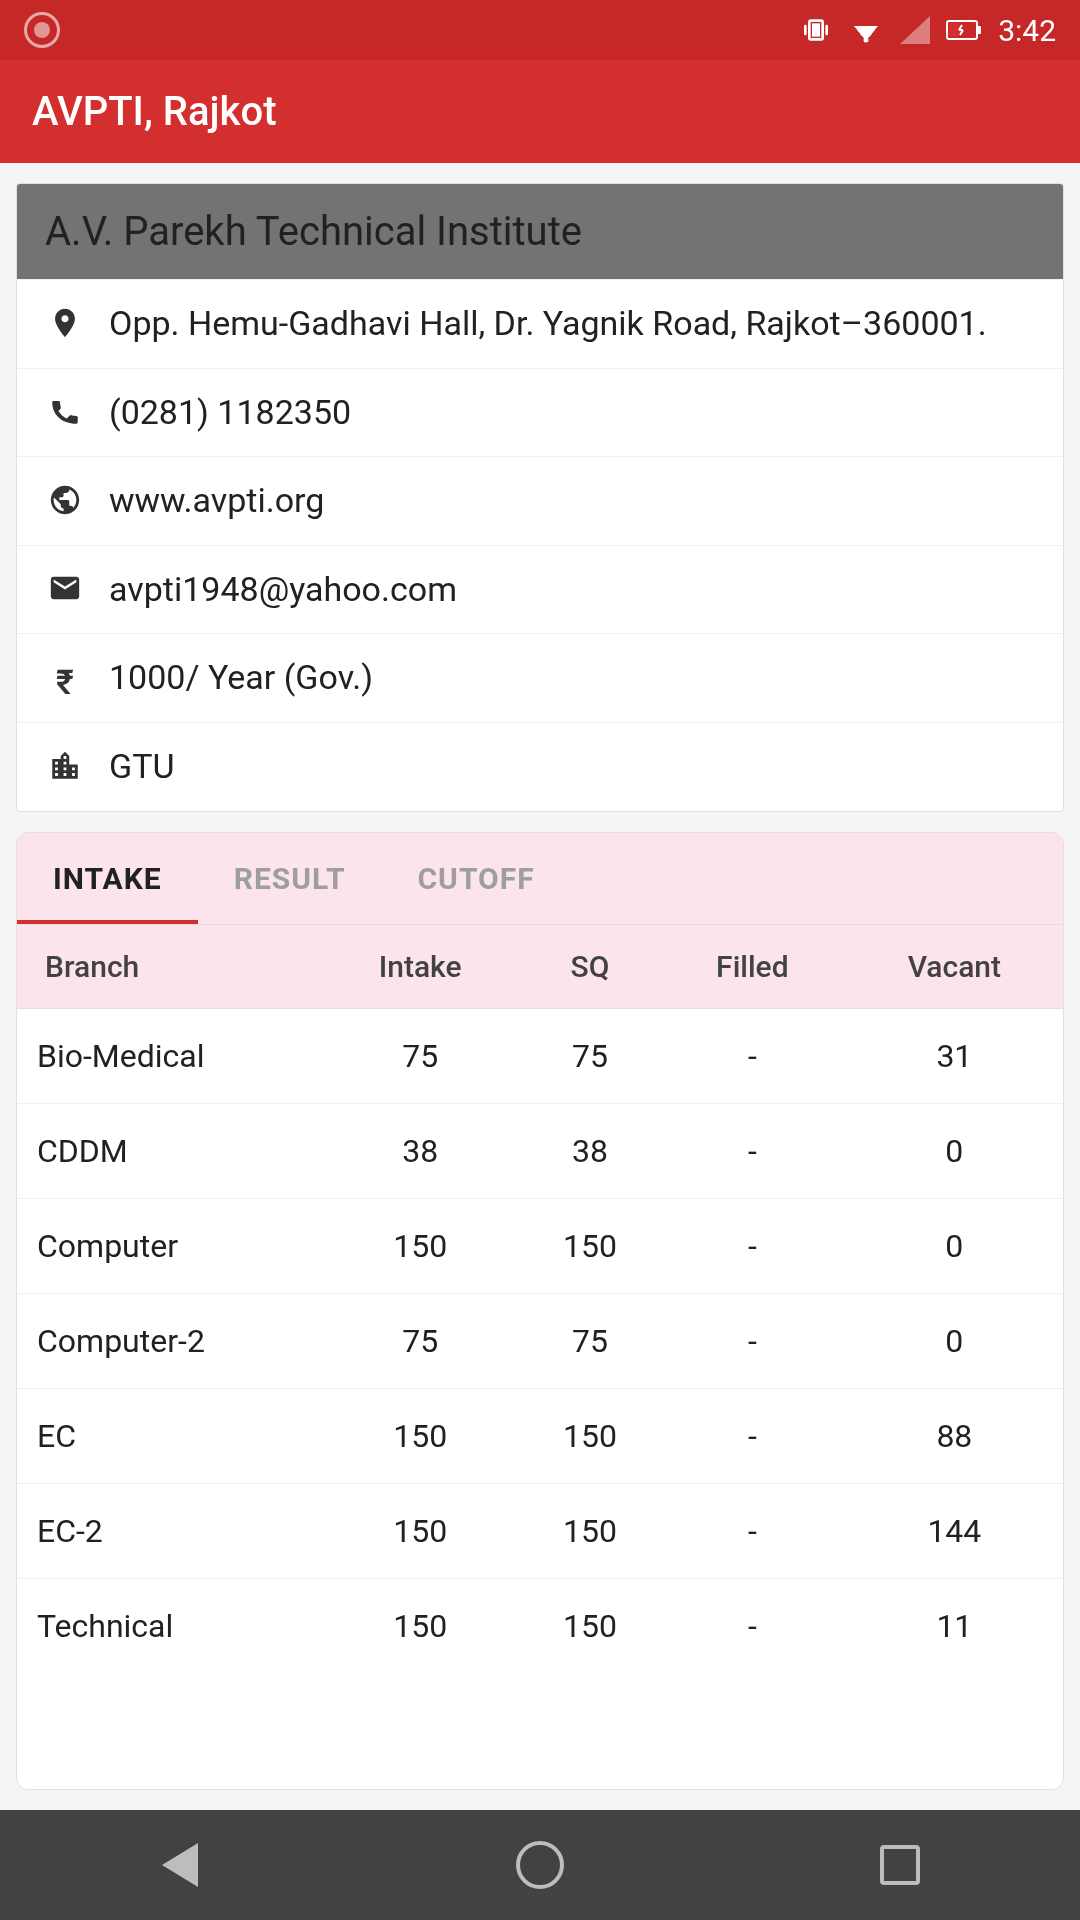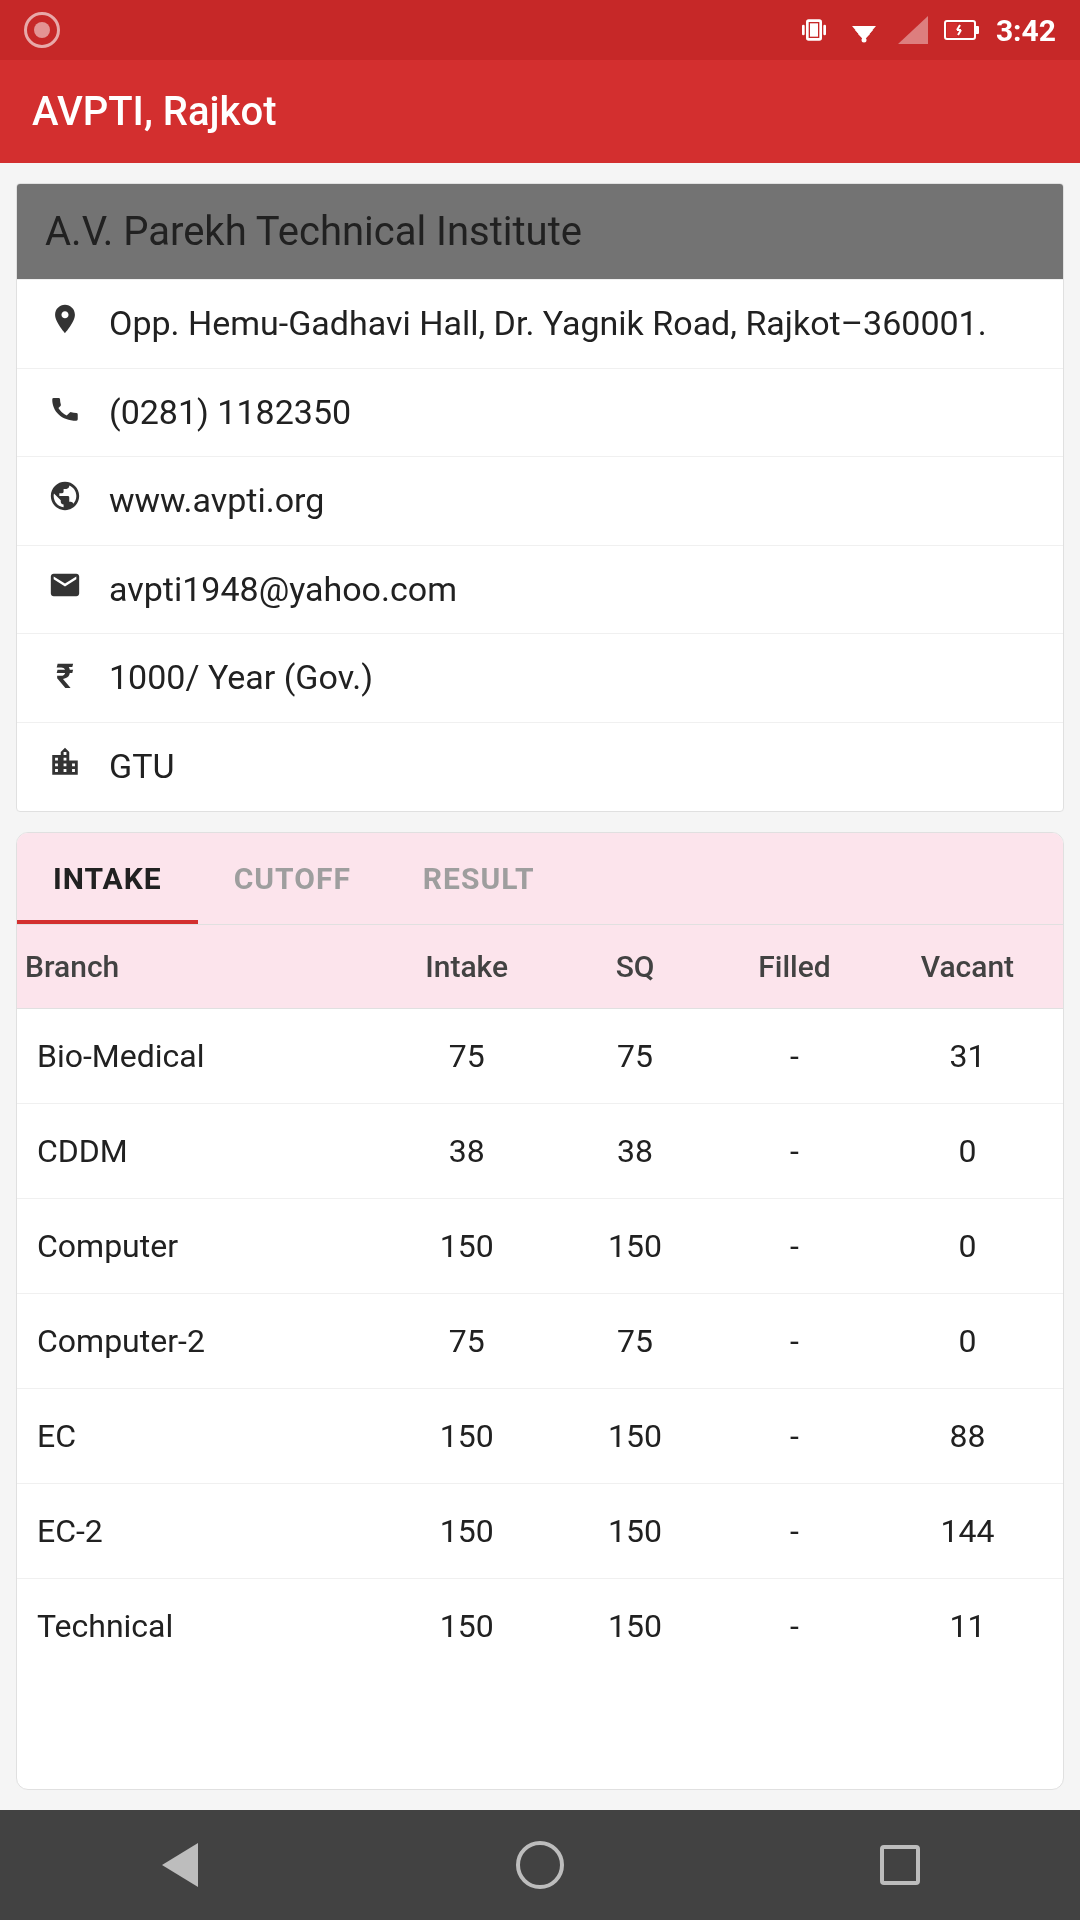--- a/index.html
+++ b/index.html
@@ -40,21 +40,21 @@
     }
     .status-bar-right {
       display: flex;
       align-items: center;
       gap: 16px;
       color: white;
       font-size: 26px;
     }
     .status-time {
       font-size: 30px;
-      font-weight: 700;
+      font-weight: 400;
       color: white;
     }
 
     
     .app-bar {
       background: #d32f2f;
       padding: 28px 32px;
       display: flex;
       align-items: center;
     }
@@ -74,21 +74,21 @@
     }
     .institute-name {
       background: #737373;
       padding: 24px 28px;
       font-size: 40px;
       font-weight: 400;
       color: #212121;
     }
     .info-row {
       display: flex;
-      align-items: flex-start;
+      align-items: flex-end;
       padding: 20px 28px;
       border-top: 1px solid #f0f0f0;
       gap: 24px;
     }
     .info-icon {
       font-size: 34px;
       color: #333;
       margin-top: 2px;
       min-width: 40px;
       text-align: center;
@@ -137,21 +137,21 @@
 
     
     .data-table {
       width: 100%;
       border-collapse: collapse;
     }
     .data-table thead tr {
       background: #fce4ec;
     }
     .data-table thead th {
-      padding: 24px 8px;
+      padding: 24px 28px;
       font-size: 30px;
       font-weight: 500;
       color: #424242;
       text-align: left;
       border-bottom: 1px solid #e0e0e0;
     }
     .data-table thead th:not(:first-child) {
       text-align: center;
     }
     .data-table tbody tr {
@@ -304,22 +304,22 @@
         <path d="M15 11V5l-3-3-3 3v2H3v14h18V11h-6zm-8 8H5v-2h2v2zm0-4H5v-2h2v2zm0-4H5V9h2v2zm6 8h-2v-2h2v2zm0-4h-2v-2h2v2zm0-4h-2V9h2v2zm0-4h-2V5h2v2zm6 12h-2v-2h2v2zm0-4h-2v-2h2v2z"></path>
       </svg>
     </span>
     <span class="info-text">GTU</span>
   </div>
 </div>
 
 <div class="tabs-card">
   <div class="tabs-header">
     <div class="tab-item active">INTAKE</div>
+    <div class="tab-item">RESULT</div>
     <div class="tab-item">CUTOFF</div>
-    <div class="tab-item">RESULT</div>
   </div>
 
   <table class="data-table">
     <thead>
       <tr>
         <th>Branch</th>
         <th>Intake</th>
         <th>SQ</th>
         <th>Filled</th>
         <th>Vacant</th>

